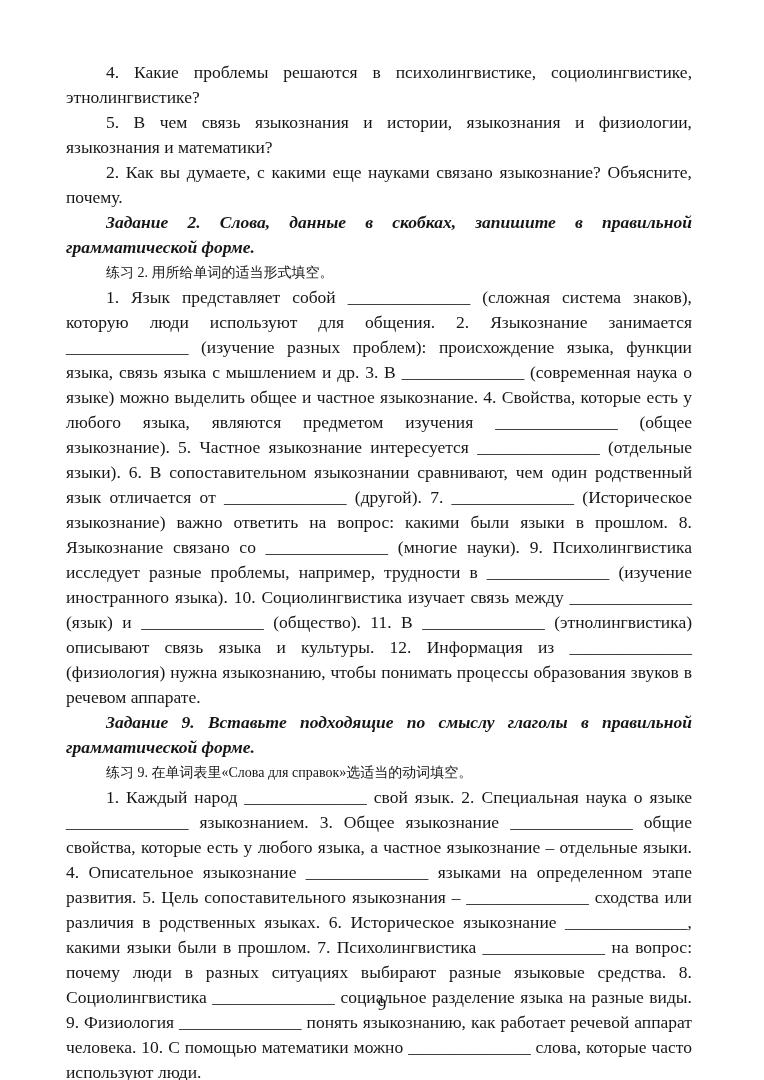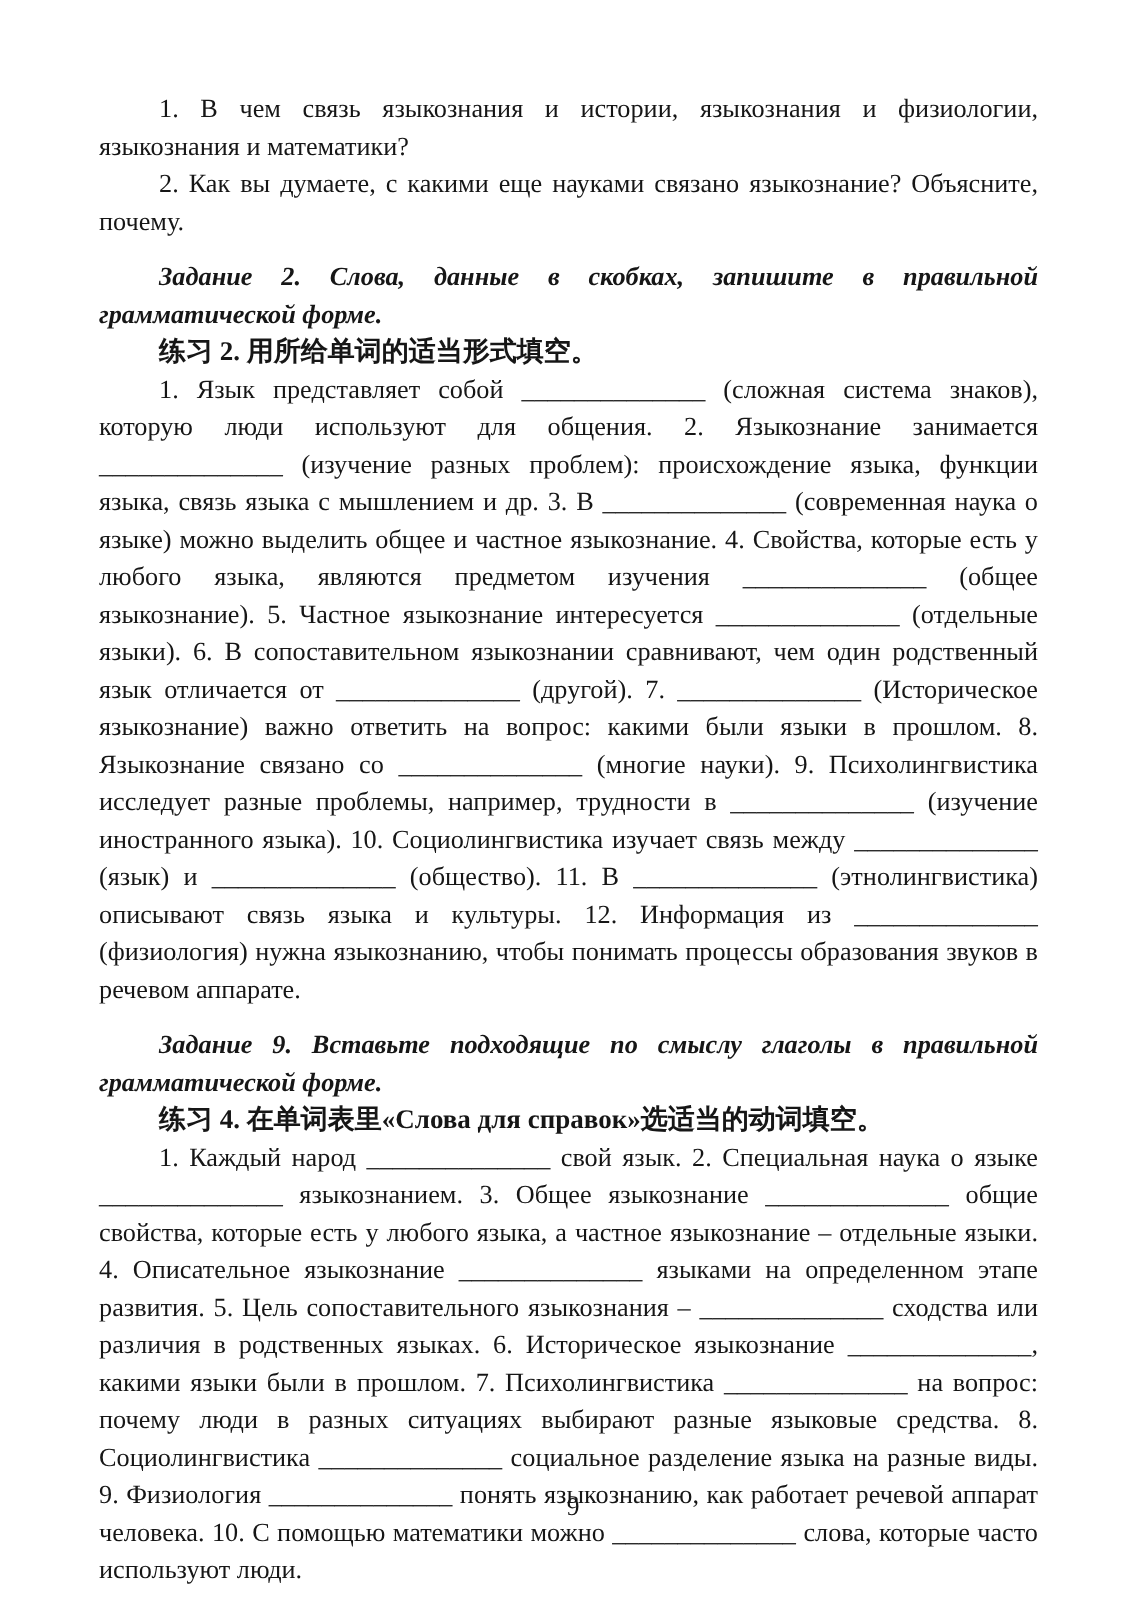--- a/index.html
+++ b/index.html
@@ -19,58 +19,58 @@
   }
   .content {
     padding: 60px 72px 0 66px;
   }
   p.para {
     margin: 0;
     text-indent: 40px;
     text-align: justify;
   }
   .task {
-    margin-top: 12px;
   }
   .heading-ru {
     font-weight: bold;
     font-style: italic;
   }
   .heading-zh {
-    font-weight: bold;
-    font-size: 18px;
+    font-weight: normal;
+    font-size: 14px;
   }
   .page-footer {
     position: absolute;
     left: 0;
     right: 0;
     top: 992px;
     text-align: center;
     font-size: 17px;
   }
 </style>
 </head>
 <body>
 
 <div class="content">
 
   <section>
-    <p class="para">1. В чем связь языкознания и истории, языкознания и физиологии, языкознания и математики?</p>
+    <p class="para">4. Какие проблемы решаются в психолингвистике, социолингвистике, этнолингвистике?</p>
+    <p class="para">5. В чем связь языкознания и истории, языкознания и физиологии, языкознания и математики?</p>
     <p class="para">2. Как вы думаете, с какими еще науками связано языкознание? Объясните, почему.</p>
   </section>
 
   <section class="task">
     <p class="para heading-ru">Задание 2. Слова, данные в скобках, запишите в правильной грамматической форме.</p>
     <p class="para heading-zh">练习 2. 用所给单词的适当形式填空。</p>
     <p class="para">1. Язык представляет собой ______________ (сложная система знаков), которую люди используют для общения. 2. Языкознание занимается ______________ (изучение разных проблем): происхождение языка, функции языка, связь языка с мышлением и др. 3. В ______________ (современная наука о языке) можно выделить общее и частное языкознание. 4. Свойства, которые есть у любого языка, являются предметом изучения ______________ (общее языкознание). 5. Частное языкознание интересуется ______________ (отдельные языки). 6. В сопоставительном языкознании сравнивают, чем один родственный язык отличается от ______________ (другой). 7. ______________ (Историческое языкознание) важно ответить на вопрос: какими были языки в прошлом. 8. Языкознание связано со ______________ (многие науки). 9. Психолингвистика исследует разные проблемы, например, трудности в ______________ (изучение иностранного языка). 10. Социолингвистика изучает связь между ______________ (язык) и ______________ (общество). 11. В ______________ (этнолингвистика) описывают связь языка и культуры. 12. Информация из ______________ (физиология) нужна языкознанию, чтобы понимать процессы образования звуков в речевом аппарате.</p>
   </section>
 
   <section class="task">
     <p class="para heading-ru">Задание 9. Вставьте подходящие по смыслу глаголы в правильной грамматической форме.</p>
-    <p class="para heading-zh">练习 4. 在单词表里«Слова для справок»选适当的动词填空。</p>
+    <p class="para heading-zh">练习 9. 在单词表里«Слова для справок»选适当的动词填空。</p>
     <p class="para">1. Каждый народ ______________ свой язык. 2. Специальная наука о языке ______________ языкознанием. 3. Общее языкознание ______________ общие свойства, которые есть у любого языка, а частное языкознание – отдельные языки. 4. Описательное языкознание ______________ языками на определенном этапе развития. 5. Цель сопоставительного языкознания – ______________ сходства или различия в родственных языках. 6. Историческое языкознание ______________, какими языки были в прошлом. 7. Психолингвистика ______________ на вопрос: почему люди в разных ситуациях выбирают разные языковые средства. 8. Социолингвистика ______________ социальное разделение языка на разные виды. 9. Физиология ______________ понять языкознанию, как работает речевой аппарат человека. 10. С помощью математики можно ______________ слова, которые часто используют люди.</p>
   </section>
 
 </div>
 
 <div class="page-footer">
   <span>9</span>
 </div>
 
 </body></html>

